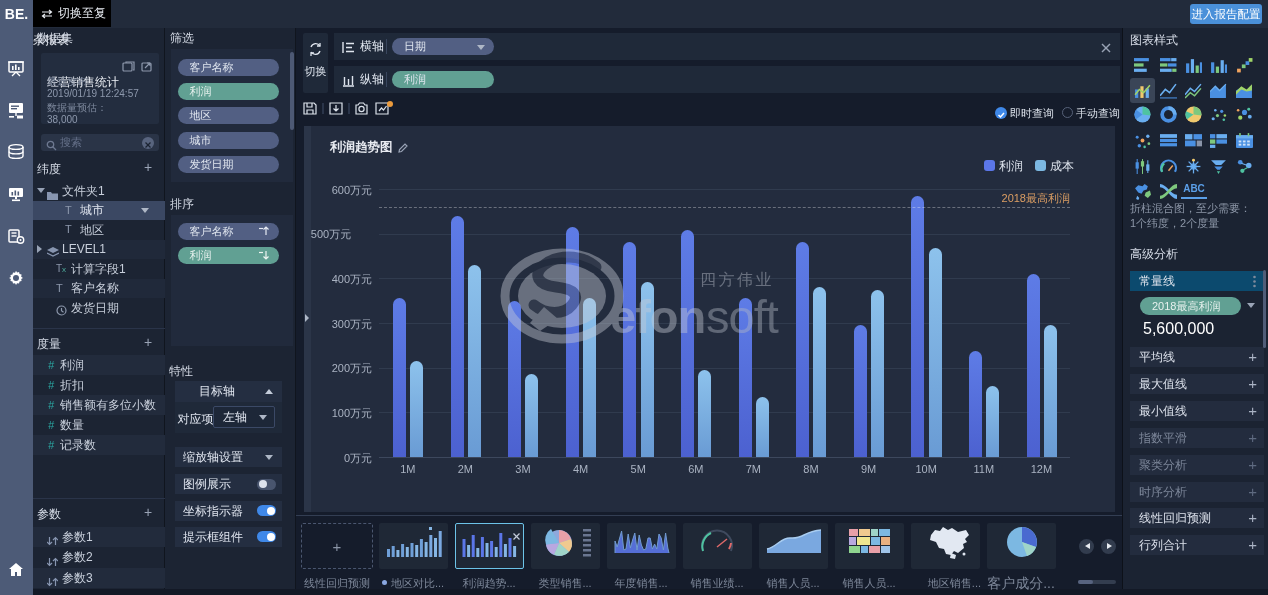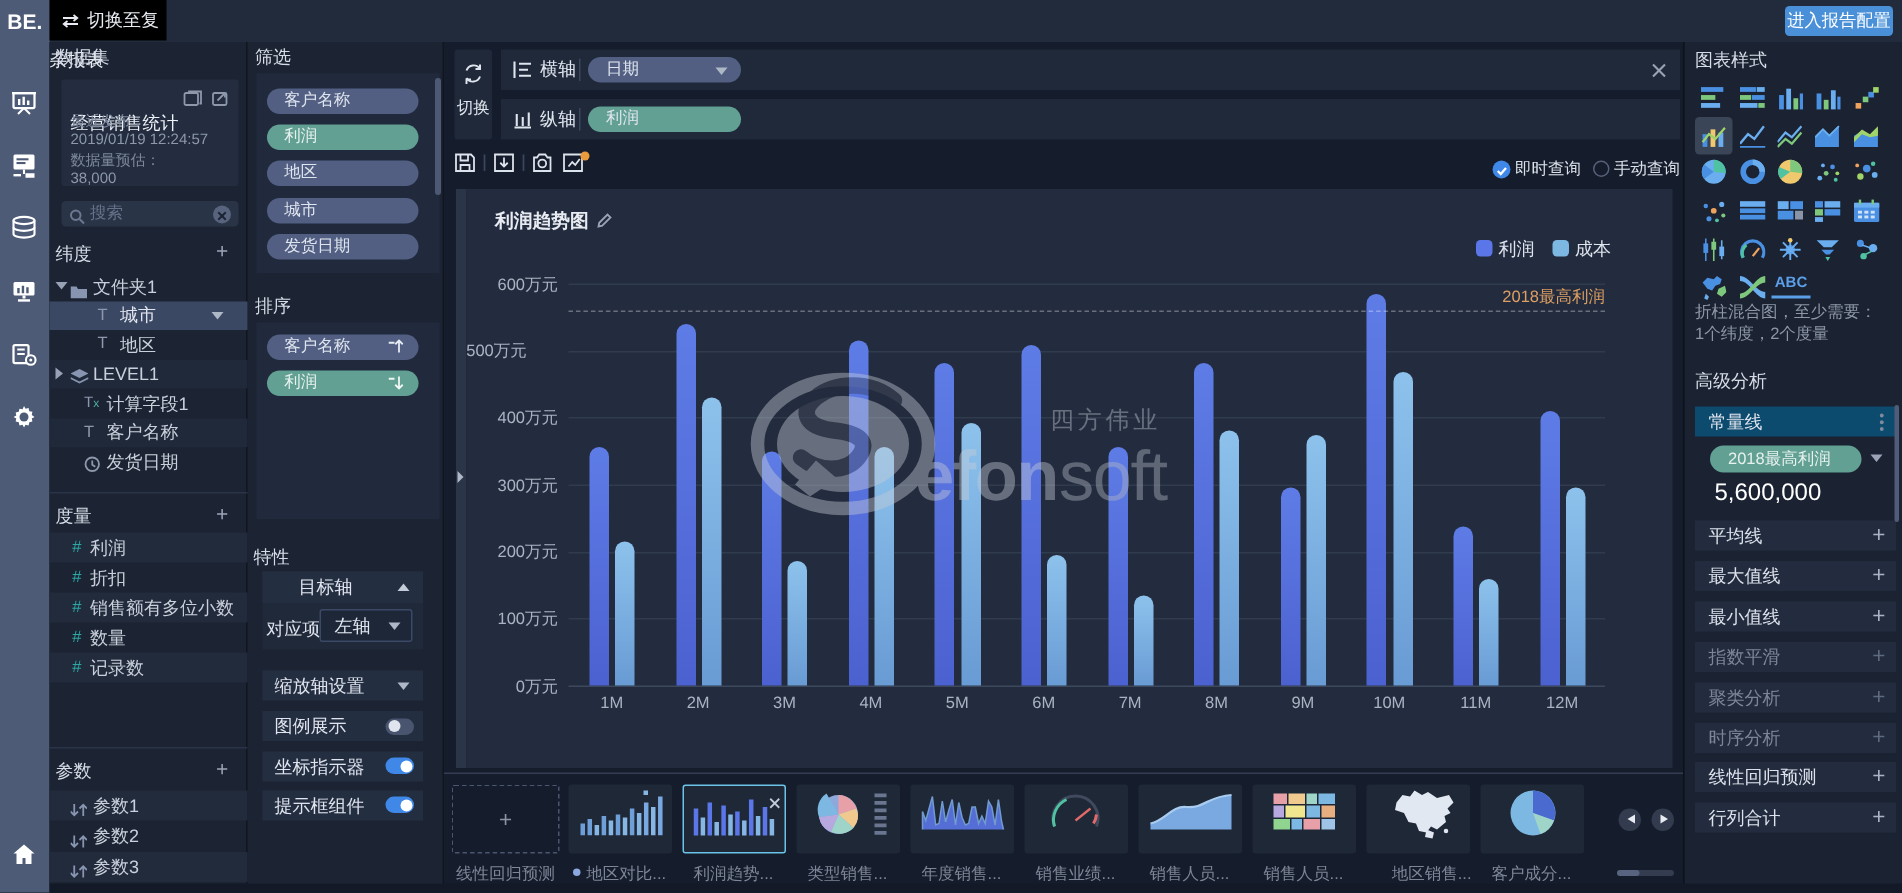--- a/index.html
+++ b/index.html
@@ -431,21 +431,21 @@
     </svg></div>
 <div class="a" style="left:301px;top:577px;width:72px;text-align:center;color:#7d8799;font-size:11px;line-height:12px;white-space:nowrap">线性回归预测</div>
 <div class="a" style="left:377px;top:577px;width:72px;text-align:center;color:#7d8799;font-size:11px;line-height:12px;white-space:nowrap"><span style="display:inline-block;width:5px;height:5px;border-radius:3px;background:#8aa7e0;vertical-align:2px;margin-right:4px"></span>地区对比...</div>
 <div class="a" style="left:453px;top:577px;width:72px;text-align:center;color:#7d8799;font-size:11px;line-height:12px;white-space:nowrap">利润趋势...</div>
 <div class="a" style="left:529px;top:577px;width:72px;text-align:center;color:#7d8799;font-size:11px;line-height:12px;white-space:nowrap">类型销售...</div>
 <div class="a" style="left:605px;top:577px;width:72px;text-align:center;color:#7d8799;font-size:11px;line-height:12px;white-space:nowrap">年度销售...</div>
 <div class="a" style="left:681px;top:577px;width:72px;text-align:center;color:#7d8799;font-size:11px;line-height:12px;white-space:nowrap">销售业绩...</div>
 <div class="a" style="left:757px;top:577px;width:72px;text-align:center;color:#7d8799;font-size:11px;line-height:12px;white-space:nowrap">销售人员...</div>
 <div class="a" style="left:833px;top:577px;width:72px;text-align:center;color:#7d8799;font-size:11px;line-height:12px;white-space:nowrap">销售人员...</div>
 <div class="a" style="left:909px;top:577px;width:72px;text-align:right;color:#7d8799;font-size:11px;line-height:12px;white-space:nowrap">地区销售...</div>
-<div class="a" style="left:985px;top:577px;width:72px;text-align:center;color:#7d8799;font-size:11px;line-height:12px;white-space:nowrap">客户成分...</div>
+<div class="a" style="left:985px;top:577px;width:72px;text-align:center;color:#7d8799;font-size:14px;line-height:12px;white-space:nowrap">客户成分...</div>
 <div class="a" style="left:1079px;top:538.5px;width:15px;height:15px;border-radius:8px;background:#323c4e">
     <span style="position:absolute;left:5.5px;top:4px;width:0;height:0;border-top:3.5px solid transparent;border-bottom:3.5px solid transparent;border-right:5px solid #e8ecf2"></span>
   </div>
 <div class="a" style="left:1100.5px;top:538.5px;width:15px;height:15px;border-radius:8px;background:#323c4e">
     <span style="position:absolute;left:6.5px;top:4px;width:0;height:0;border-top:3.5px solid transparent;border-bottom:3.5px solid transparent;border-left:5px solid #e8ecf2"></span>
   </div>
 <div class="a" style="left:1078px;top:580px;width:38px;height:4px;background:#333d4f;border-radius:2px"></div>
 <div class="a" style="left:1078px;top:580px;width:15px;height:4px;background:#57637f;border-radius:2px"></div>
 <div class="hdr" style="left:1130px;top:32px">图表样式</div>
 <div class="a" style="left:1130px;top:78px;width:25px;height:25px;background:#3a4557;border-radius:3px"></div>

